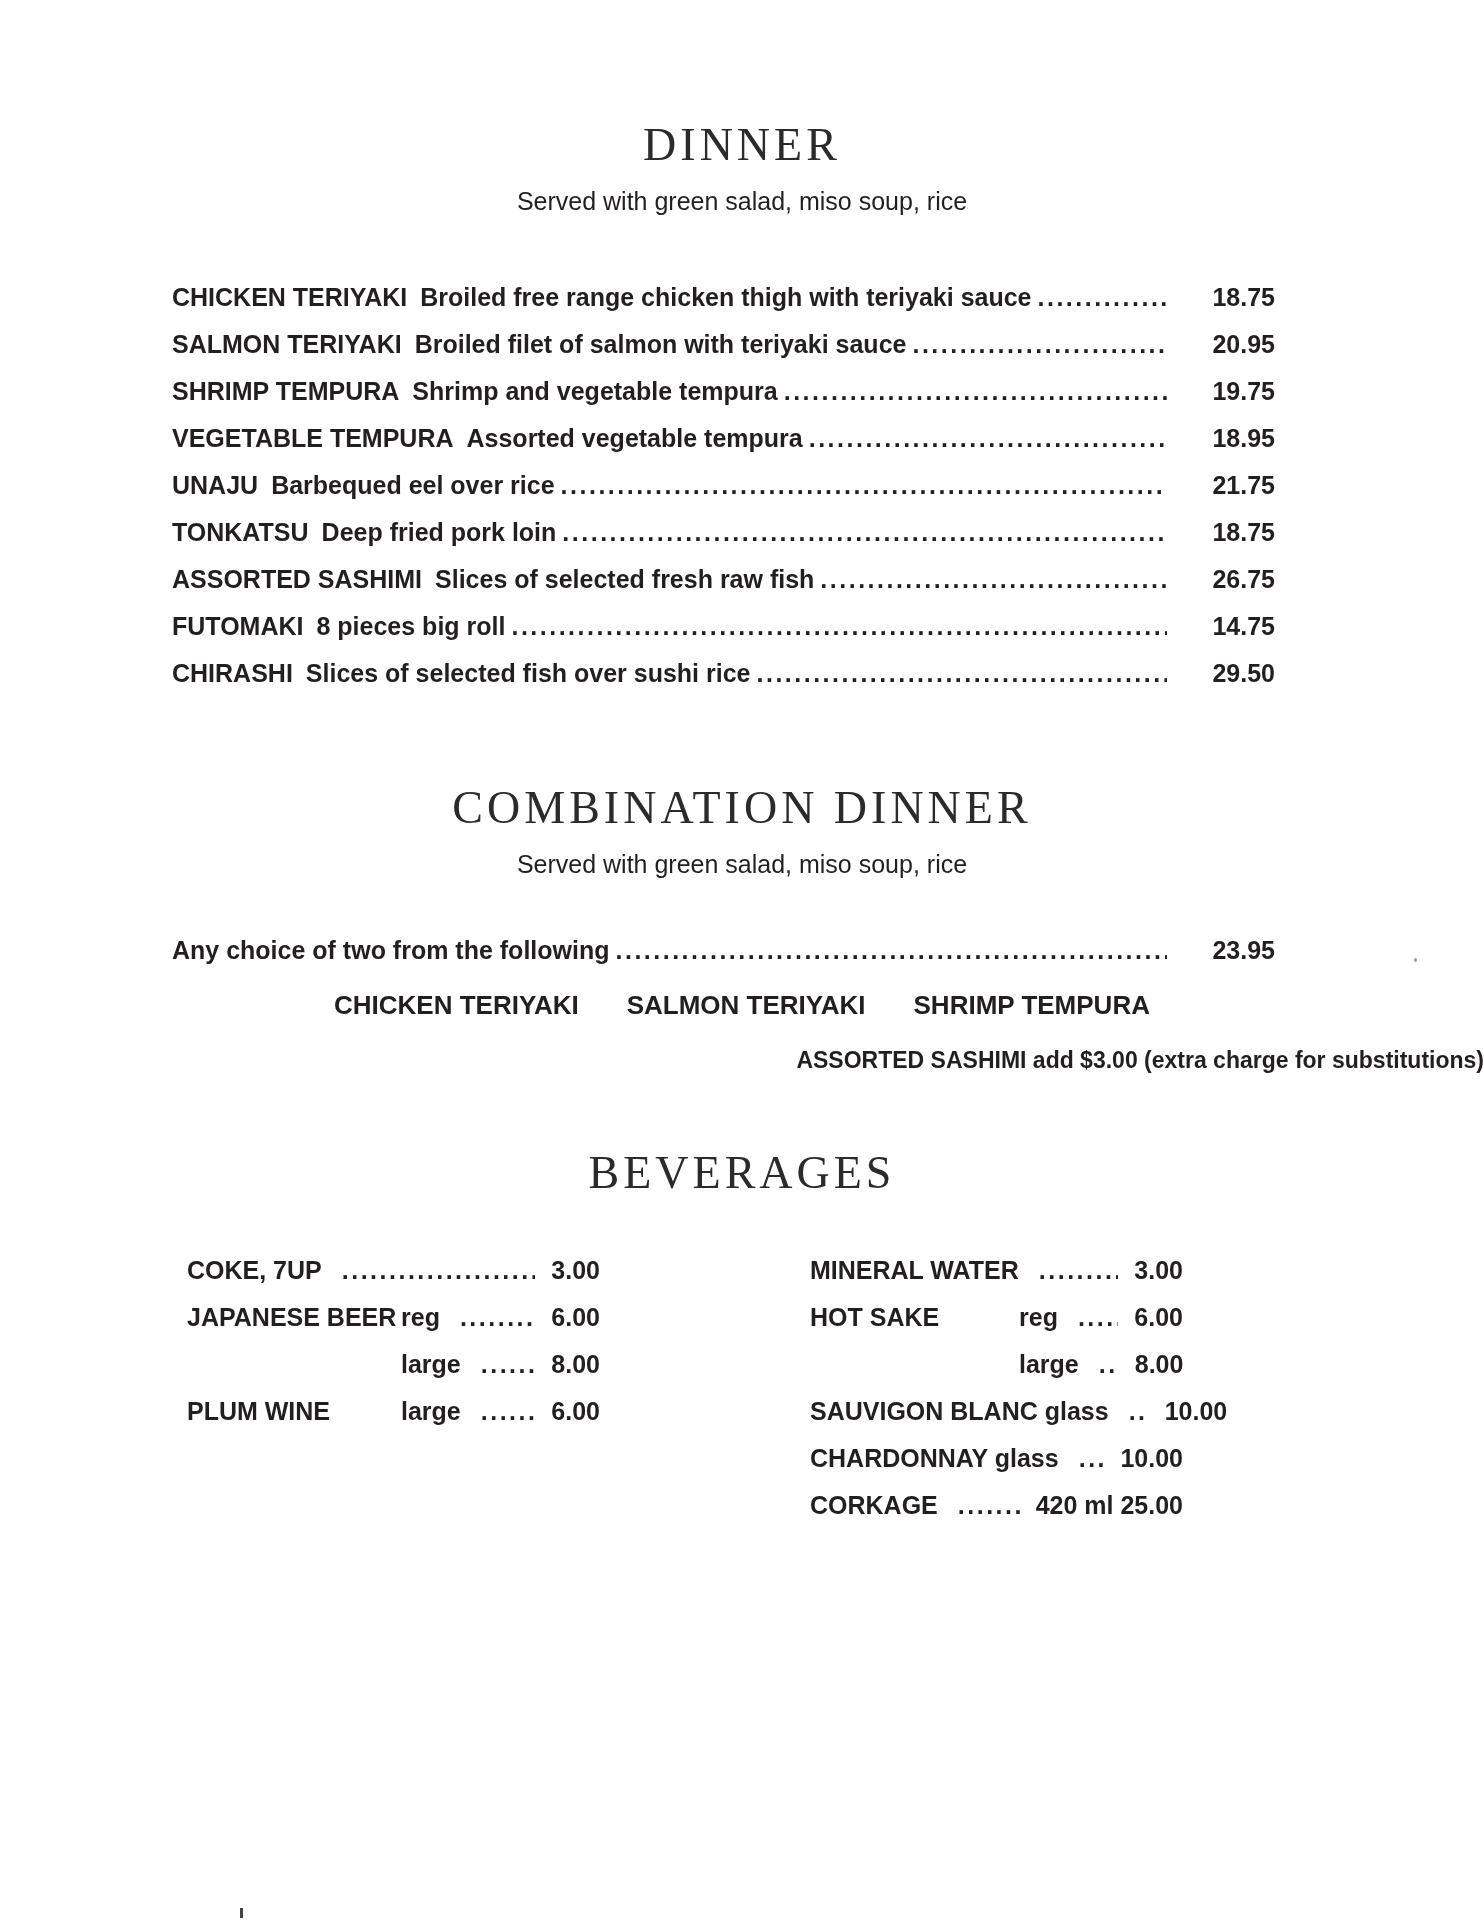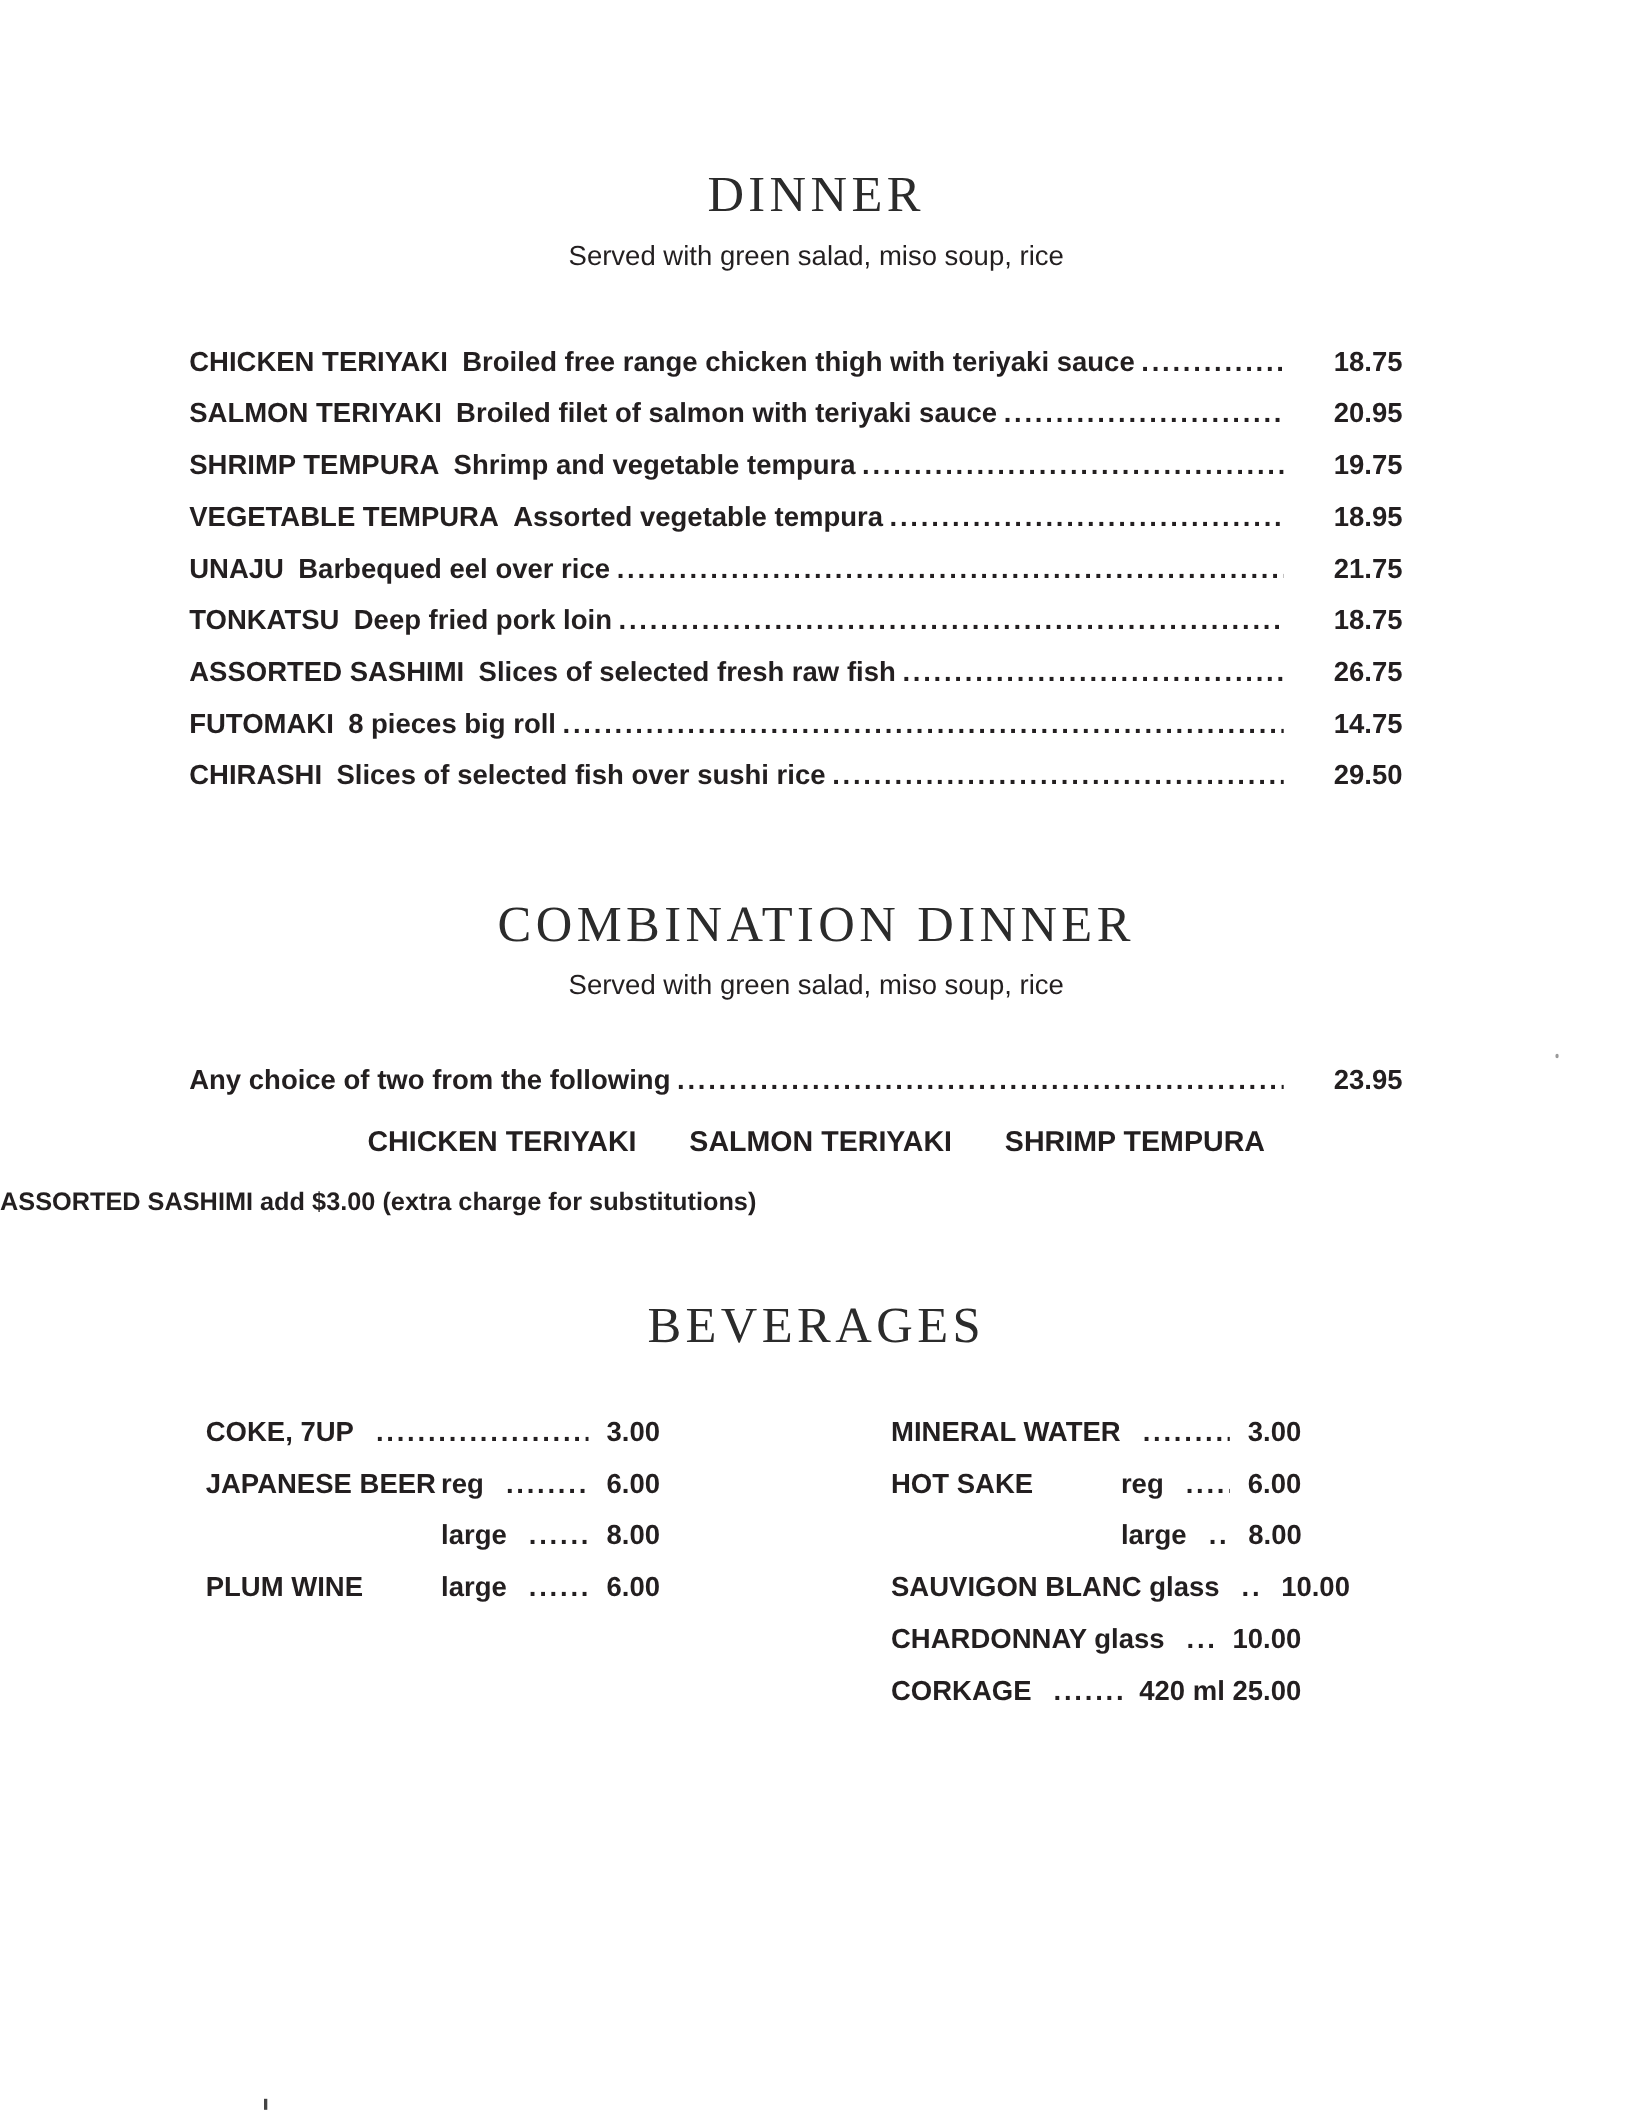--- a/index.html
+++ b/index.html
@@ -21,21 +21,21 @@
     letter-spacing:4px;
     margin:0;
     color:#2b2b2b;
   }
   .sec-subtitle {
     font-size:25px;
     font-weight:400;
     margin-top:16px;
     color:#231f20;
   }
-  .dinner-header { padding-top:118px;margin-top:32px; }
+  .dinner-header { padding-top:118px; }
   .combo-header  { padding-top:84px; }
   .bev-header    { padding-top:72px; }
 
   
   .list { margin:58px 209px 0 172px; }
   .menu-row {
     display:flex; align-items:baseline;
     font-weight:700; font-size:25px; line-height:47px;
     white-space:nowrap;
   }
@@ -52,21 +52,21 @@
   .price { flex:none; width:108px; text-align:right; }
 
   
   .combo-line { margin-top:48px; }
   .combo-options {
     display:flex; justify-content:center; gap:48px;
     font-weight:700; font-size:26px;
     margin-top:16px;
   }
   .combo-note {
-    text-align:left; font-weight:700; font-size:23px;
+    text-align:right; font-weight:700; font-size:23px;
     margin-top:26px;
   }
 
   
   .bev-wrap { display:flex; margin-top:48px; padding-left:187px; }
   .bev-col { flex:none; }
   .bev-col.left  { width:413px; }
   .bev-spacer { flex:none; width:210px; }
   .bev-col.right { width:373px; }
   .bev-row {

